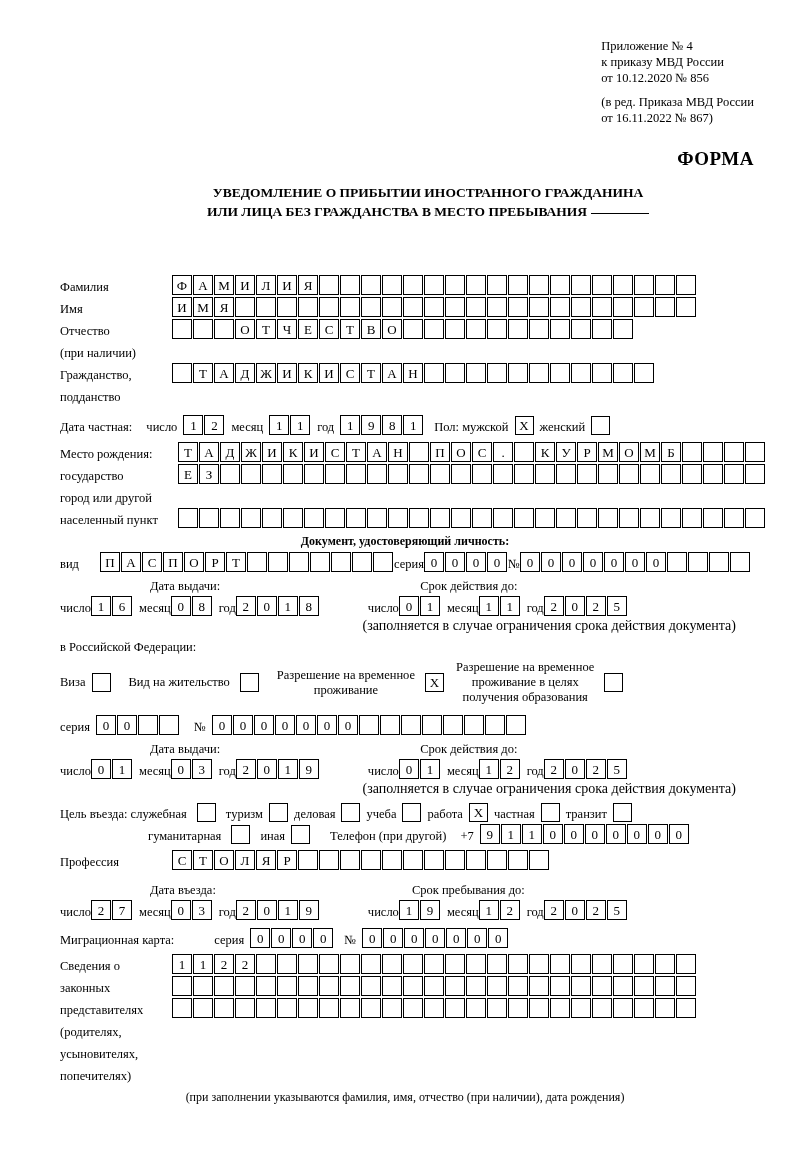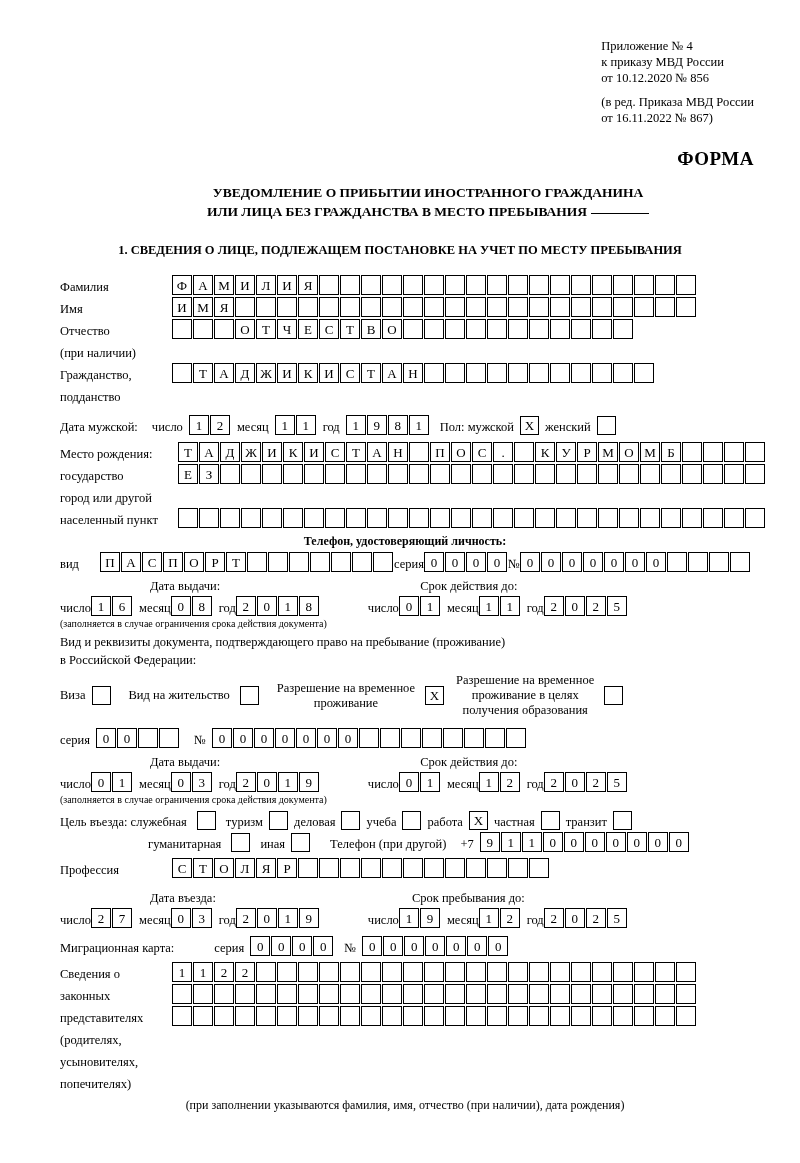--- a/index.html
+++ b/index.html
@@ -125,22 +125,22 @@
     width: 112px;
     flex: 0 0 112px;
   }
   .label-col2 {
     width: 118px;
     flex: 0 0 118px;
   }
 
   .line-block { margin-bottom: 3px; }
   .note-right {
-    text-align: left;
-    font-size: 10px;
+    text-align: right;
+    font-size: 14px;
     padding-right: 14px;
   }
   .bold-center-small {
     text-align: center;
     font-weight: bold;
     font-size: 12px;
   }
   .footnote {
     text-align: center;
     font-size: 12px;
@@ -163,21 +163,20 @@
 
   <div class="forma">ФОРМА</div>
 
   <div class="title">
     <div>УВЕДОМЛЕНИЕ О ПРИБЫТИИ ИНОСТРАННОГО ГРАЖДАНИНА</div>
     <div>
       <span>ИЛИ ЛИЦА БЕЗ ГРАЖДАНСТВА В МЕСТО ПРЕБЫВАНИЯ</span><span class="underline-tail"></span>
     </div>
   </div>
 
-  <div class="section-title">1. СВЕДЕНИЯ О ЛИЦЕ, ПОДЛЕЖАЩЕМ ПОСТАНОВКЕ НА УЧЕТ ПО МЕСТУ ПРЕБЫВАНИЯ</div>
 
   <div class="form">
 
     <div class="row">
       <div class="lbl label-col">Фамилия</div>
       <div class="boxes">
           <div class="cell">Ф</div>
           <div class="cell">А</div>
           <div class="cell">М</div>
           <div class="cell">И</div>
@@ -295,21 +294,21 @@
           <div class="cell"></div>
         </div>
     </div>
     <div class="row">
       <div class="lbl label-col">подданство</div>
     </div>
 
     <div style="height:8px"></div>
 
     <div class="row">
-      <div class="lbl">Дата мужской:</div>
+      <div class="lbl">Дата частная:</div>
       <div class="spacer14"></div>
       <div class="lbl">число</div>
       <div class="spacer6"></div>
       <div class="boxes">
           <div class="cell">1</div>
           <div class="cell">2</div>
         </div>
       <div class="spacer6"></div>
       <div class="lbl">месяц</div>
       <div class="spacer6"></div>
@@ -436,21 +435,21 @@
           <div class="cell"></div>
           <div class="cell"></div>
           <div class="cell"></div>
           <div class="cell"></div>
           <div class="cell"></div>
         </div>
     </div>
 
     <div style="height:4px"></div>
 
-    <div class="bold-center-small">Телефон, удостоверяющий личность:</div>
+    <div class="bold-center-small">Документ, удостоверяющий личность:</div>
     <div style="height:3px"></div>
     <div class="row">
       <div class="lbl" style="width:40px;flex:0 0 40px">вид</div>
       <div class="boxes">
           <div class="cell">П</div>
           <div class="cell">А</div>
           <div class="cell">С</div>
           <div class="cell">П</div>
           <div class="cell">О</div>
           <div class="cell">Р</div>
@@ -536,21 +535,20 @@
           <div class="cell">0</div>
           <div class="cell">2</div>
           <div class="cell">5</div>
         </div>
     </div>
 
     <div class="note-right">(заполняется в случае ограничения срока действия документа)</div>
 
     <div style="height:6px"></div>
 
-    <div class="line-block">Вид и реквизиты документа, подтверждающего право на пребывание (проживание)</div>
     <div class="line-block">в Российской Федерации:</div>
 
     <div style="height:2px"></div>
 
     <div class="row" style="align-items:center">
       <div class="lbl">Виза</div>
       <div class="spacer6"></div>
       <div class="chk"></div>
       <div style="width:18px"></div>
       <div class="lbl">Вид на жительство</div>

